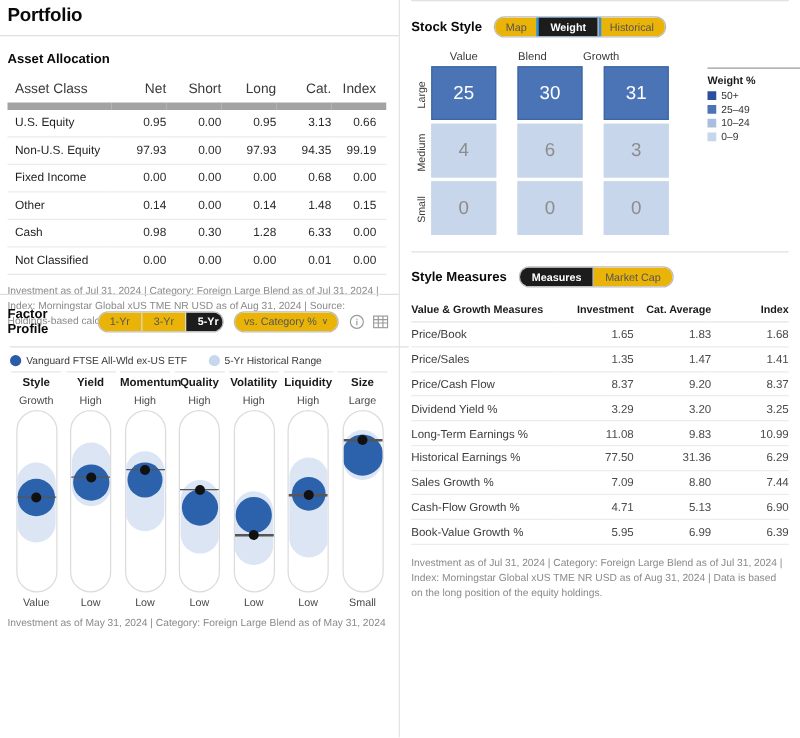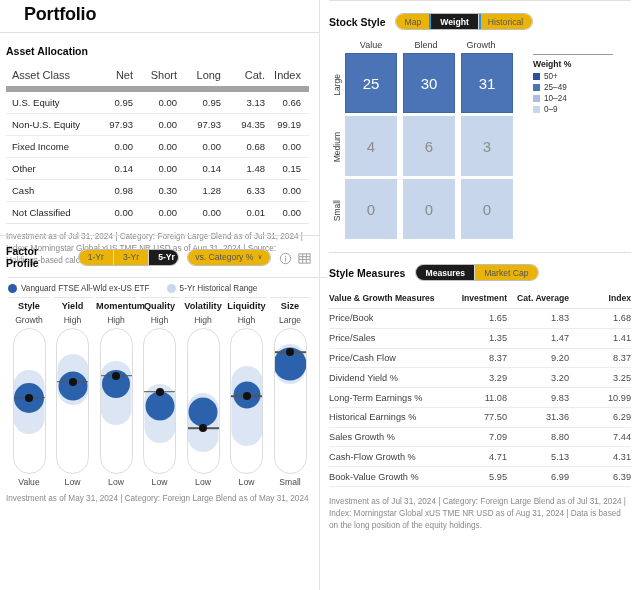--- a/index.html
+++ b/index.html
@@ -14,22 +14,22 @@
   #root { position: relative; width: 640px; height: 590px; }
 
   
   .hrule { height: 1px; background: #e0e0e0; width: 100%; }
   .vdivider {
     position: absolute; left: 319px; top: 0; width: 1px; height: 590px;
     background: #e3e3e3;
   }
 
   .page-title {
-    font-size: 18px; font-weight: bold; letter-spacing: -0.2px;
-    padding: 4px 0 7px 24px; color: #0a0a0a;
+    font-size: 15px; font-weight: bold; letter-spacing: -0.2px;
+    padding: 4px 0 7px 6px; color: #0a0a0a;
   }
   .section-title {
     font-size: 10.5px; font-weight: bold; color: #0a0a0a;
   }
 
   
   .left-col { position: absolute; left: 0; top: 0; width: 319px; height: 590px; }
   .pad { padding-left: 6px; padding-right: 10px; }
 
   .alloc-head { padding: 8px 6px 6px 6px; }
@@ -89,21 +89,21 @@
   }
   .sb-row { display: flex; align-items: stretch; }
   .sb-rowlabel {
     width: 16px; display: flex; align-items: center; justify-content: center;
     font-size: 8.5px; color: #3a3a3a;
   }
   .sb-rowlabel span {
     writing-mode: vertical-rl; transform: rotate(180deg); letter-spacing: 0px;
   }
   .sb-cell {
-    width: 52px; height: 60px; margin-right: 6px; margin-bottom: 3px;
+    width: 52px; height: 43px; margin-right: 17px; margin-bottom: 3px;
     display: flex; align-items: center; justify-content: center;
     font-size: 15px;
   }
   .sb-cell.t-hi { background: #4a74b5; color: #ffffff; border: 1px solid #3e66a5; }
   .sb-cell.t-lo { background: #c7d6ea; color: #8d8d8d; border: 1px solid #c7d6ea; }
 
   .wlegend { margin-left: 14px; padding-top: 14px; width: 80px; }
   .wlegend .bar { height: 1px; background: #9a9a9a; margin-bottom: 4px; }
   .wlegend .ttl { font-size: 8.6px; font-weight: bold; color: #1a1a1a; margin-bottom: 3px; }
   .wlegend .row { display: flex; align-items: center; gap: 4px; margin-bottom: 2px; }
@@ -531,21 +531,21 @@
         <tr>
           <td class="lbl">Sales Growth %</td>
           <td>7.09</td>
           <td>8.80</td>
           <td>7.44</td>
         </tr>
         <tr>
           <td class="lbl">Cash-Flow Growth %</td>
           <td>4.71</td>
           <td>5.13</td>
-          <td>4.31</td>
+          <td>6.90</td>
         </tr>
         <tr>
           <td class="lbl">Book-Value Growth %</td>
           <td>5.95</td>
           <td>6.99</td>
           <td>6.39</td>
         </tr>
       </tbody>
     </table>
 

